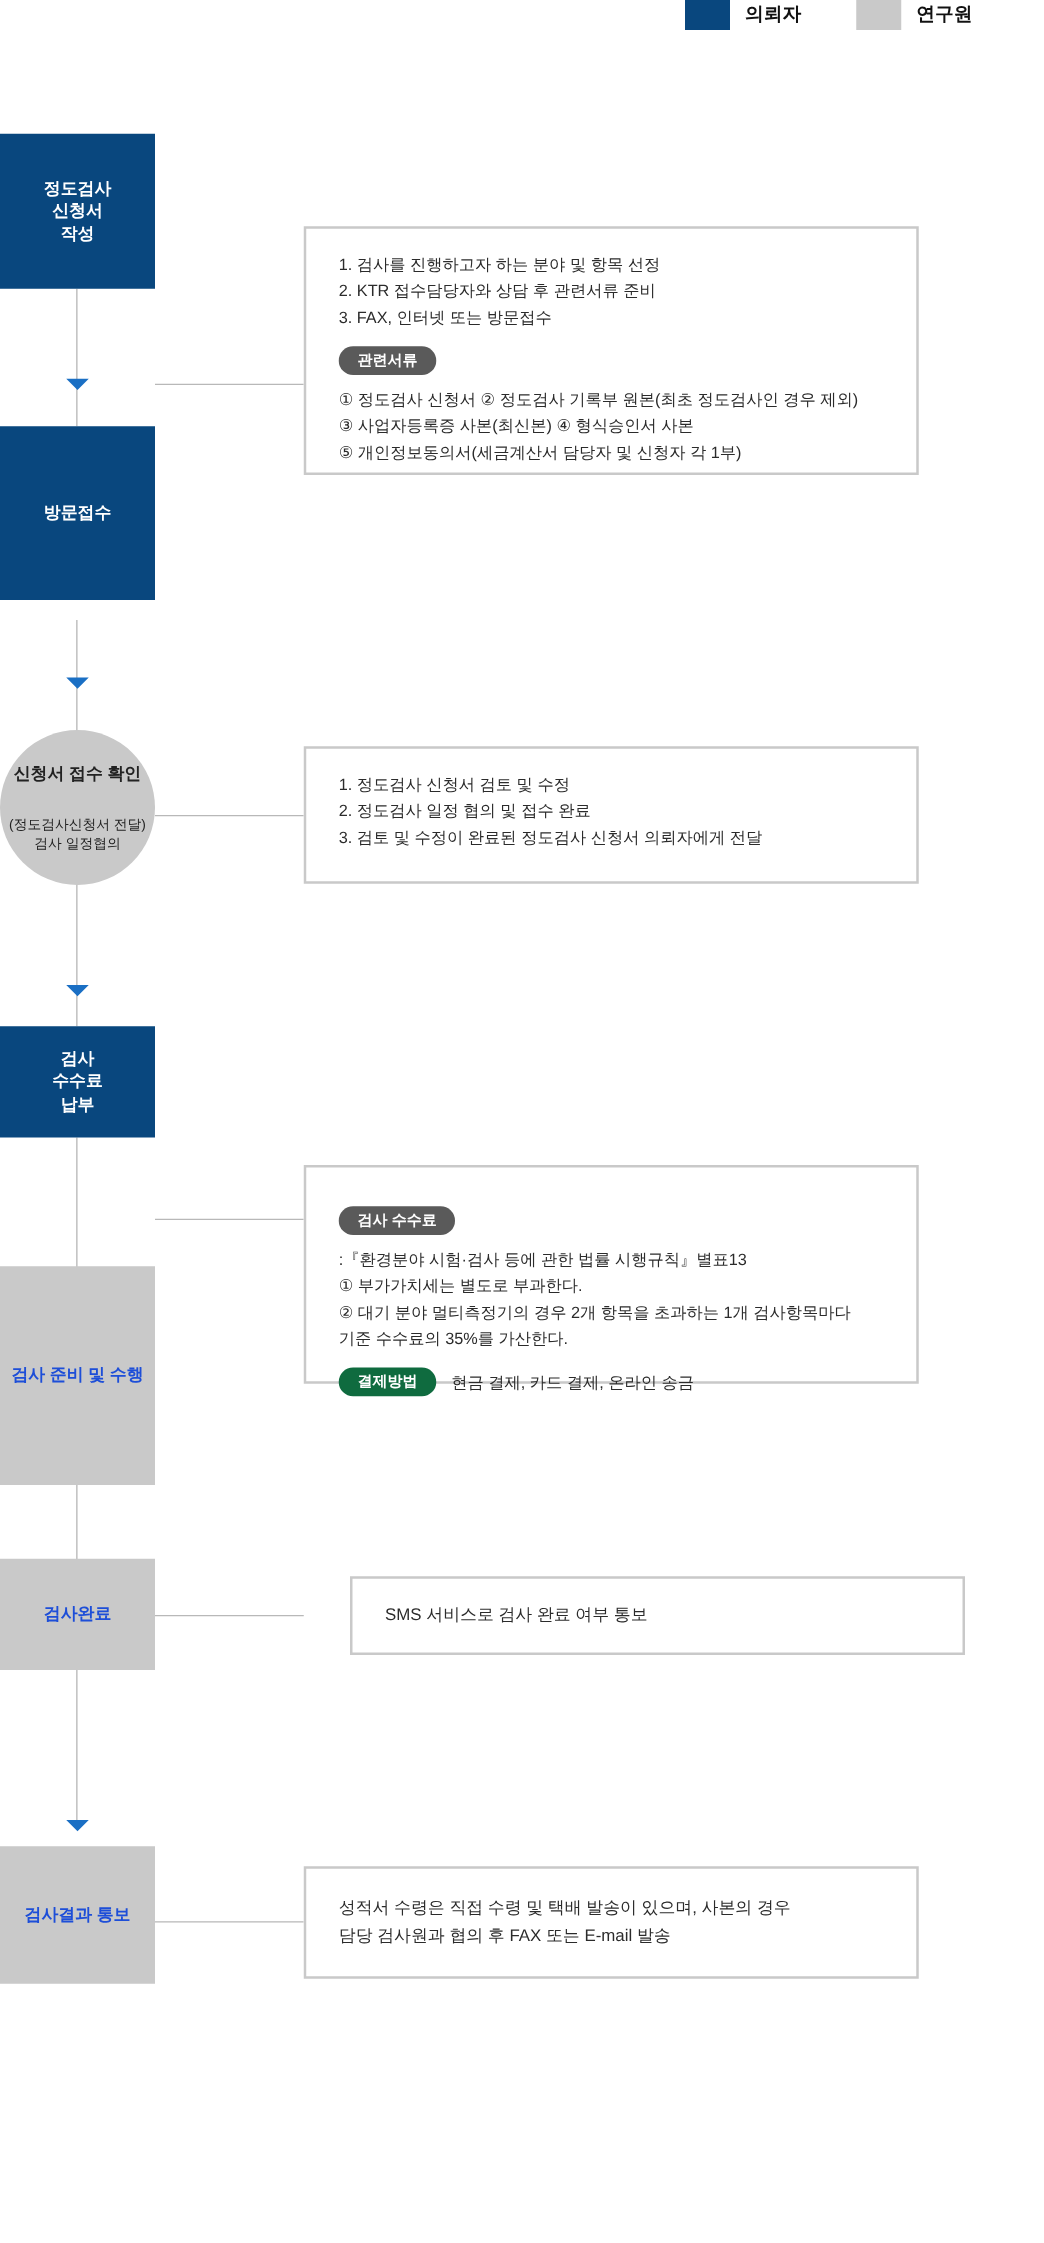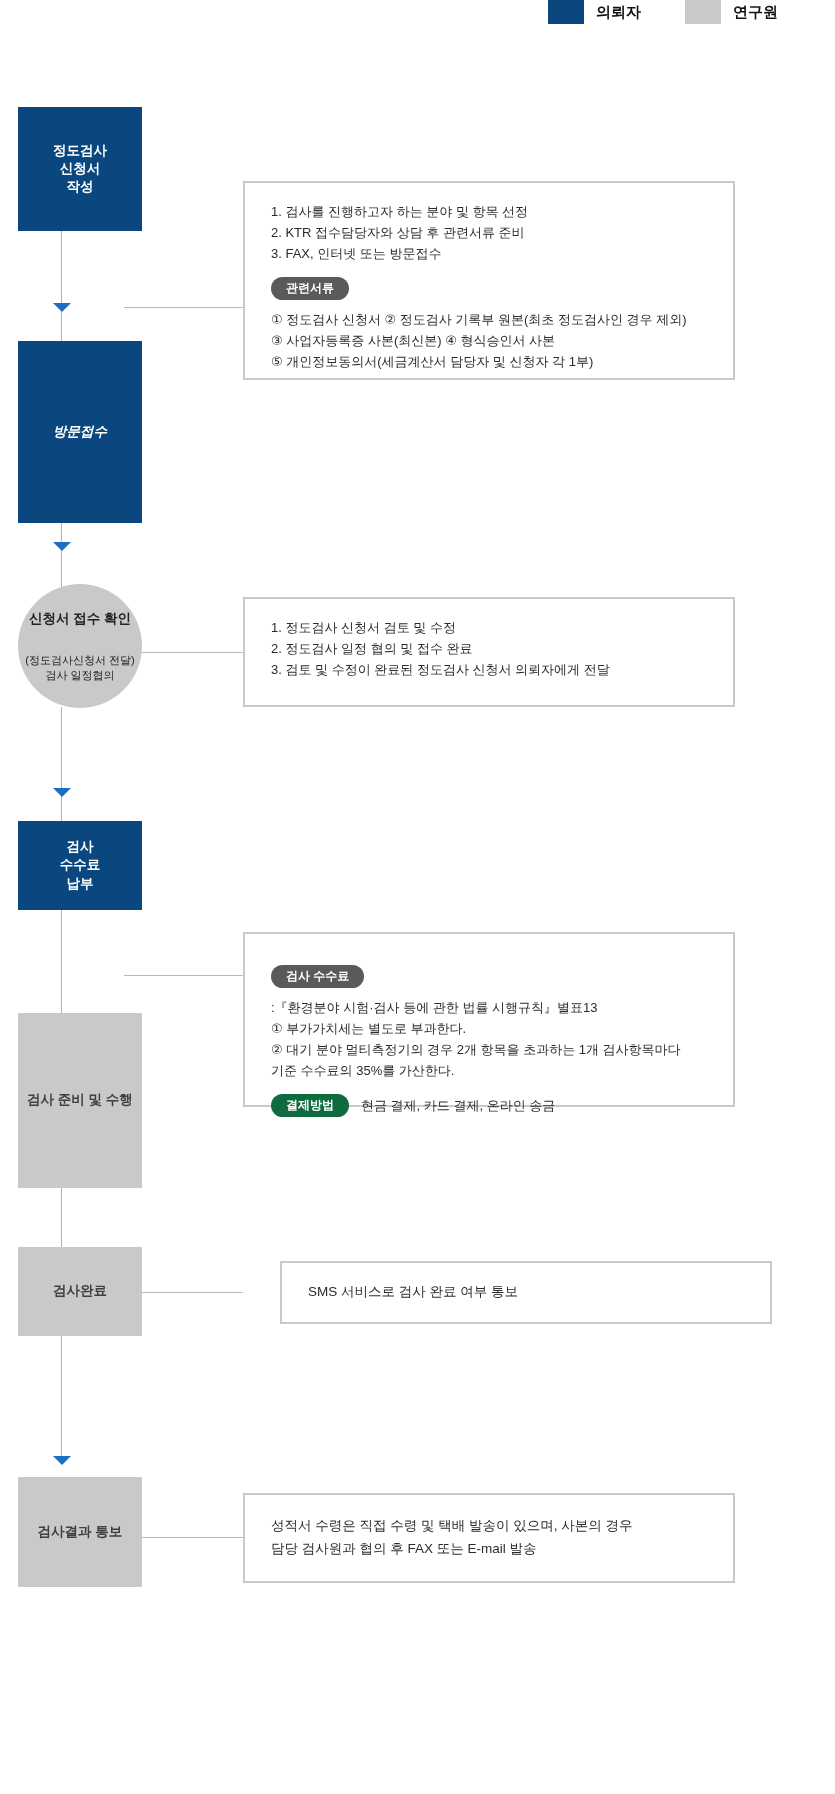--- a/index.html
+++ b/index.html
@@ -20,28 +20,28 @@
     font-size: 15px; font-weight: bold; color: #111111;
     margin-left: 12px; white-space: nowrap; line-height: 24px;
   }
   #legend-requester { left: 548px; }
   #legend-institute  { left: 685px; }
 
   
   .node {
     position: absolute; left: 0px; width: 124px;
     display: flex; align-items: center; justify-content: center;
-    text-align: center; line-height: 1.35; margin-left: 18px;
+    text-align: center; line-height: 1.35;
   }
   .node-blue { background: #0b4membership; }
   .node-blue { background: #0a4a80; }
   .node-blue { background: #09457c; }
   .node-blue { background: #0a4880; color: #ffffff; }
   .node-blue { background: #09477e; color: #ffffff; }
-  .node-gray { background: #c9c9c9; color: #404040; align-items: center; }
+  .node-gray { background: #c9c9c9; color: #1d4ed8; align-items: center; }
   .node-circle {
     background: #c9c9c9; color: #222222;
     border-radius: 50%; width: 124px; height: 124px; gap: 25px;
   }
   .node-label { font-size: 13.5px; font-weight: bold; white-space: pre-line; }
   .node-sub { font-size: 11px; font-weight: normal; display: block; }
 
   
   .vline { position: absolute; left: 61px; width: 1px; background: #b3b3b3; }
   .arrow {
@@ -118,21 +118,21 @@
   <div class="hline" style="left:124px; top:975px;  width:119px;"></div>
   <div class="hline" style="left:124px; top:1292px; width:119px;"></div>
   <div class="hline" style="left:124px; top:1537px; width:119px;"></div>
 
   <div class="node node-blue" style="top:107px; height:124px;">
     <span class="node-label">정도검사
 신청서
 작성</span>
   </div>
 
-  <div class="node node-blue" style="top:341px; height:182px;font-style:italic;">
+  <div class="node node-blue" style="top:341px; height:139px;">
     <span class="node-label">방문접수</span>
   </div>
 
   <div class="node node-circle" style="top:584px; flex-direction:column;">
     <span class="node-label">신청서 접수 확인</span>
     <span class="node-sub" style="white-space:pre-line;">(정도검사신청서 전달)
 검사 일정협의</span>
   </div>
 
   <div class="node node-blue" style="top:821px; height:89px;">

